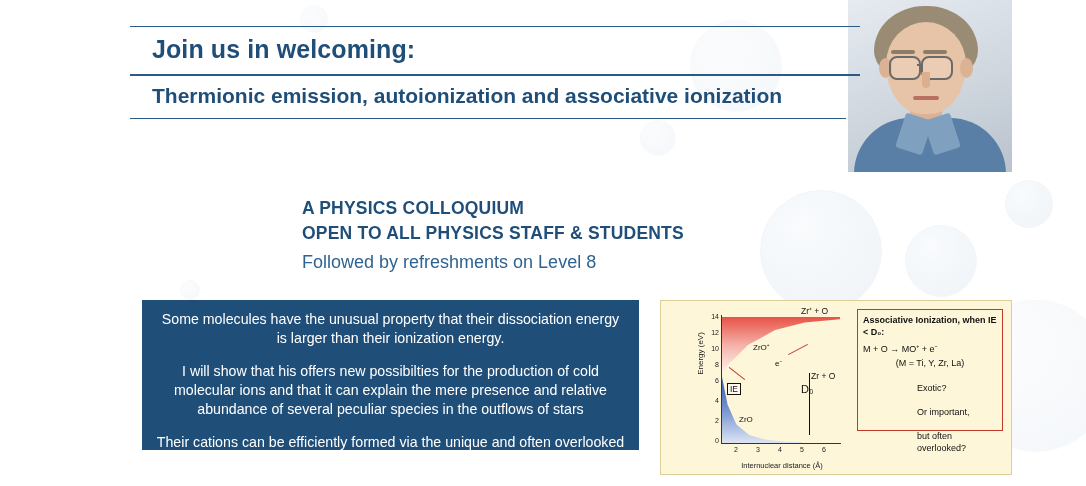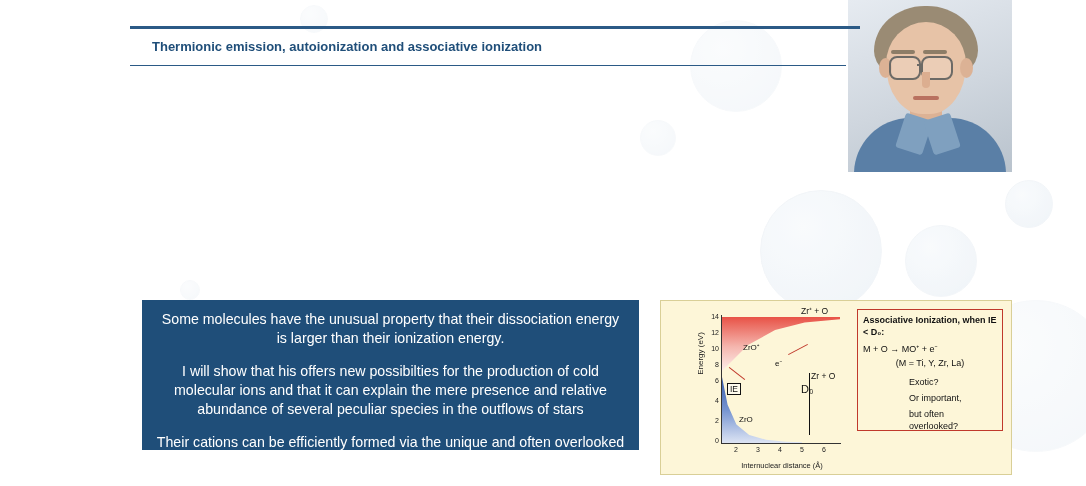--- a/index.html
+++ b/index.html
@@ -107,21 +107,21 @@
     font-weight: bold;
     color: #1f4e79;
     letter-spacing: .1px;
   }
   .t-speaker {
     font-size: 19.5px;
     font-weight: bold;
     color: #1f4e79;
   }
   .t-topic {
-    font-size: 13px;
+    font-size: 21px;
     font-weight: bold;
     color: #1f4e79;
   }
   .sub-block {
     position: absolute;
     left: 302px;
     top: 196px;
   }
   .sub1, .sub2 {
     font-size: 17.5px;
@@ -200,21 +200,21 @@
     clip-path: polygon(0% 100%, 22% 52%, 45% 24%, 70% 10%, 100% 4%, 100% 0%, 0% 0%);
     opacity:.92;
   }
   .plot .lower-well {
     position:absolute; left:31px; top:66px; width:80px; height:66px;
     background: linear-gradient(180deg,#2d54a8 0%, #6f8fd0 50%, #dbe3f5 100%);
     clip-path: polygon(0% 0%, 7% 42%, 18% 72%, 34% 88%, 55% 95%, 80% 98%, 100% 99%, 100% 100%, 0% 100%);
     opacity:.95;
   }
   .plot .lab-zrplus {
-    position:absolute; left:52px; top:30px; font-size:8px; color:#111;
+    position:absolute; left:62px; top:30px; font-size:8px; color:#111;
   }
   .plot .lab-zro {
     position:absolute; left:48px; top:104px; font-size:8px; color:#111;
   }
   .plot .lab-ie {
     position:absolute; left:36px; top:72px; font-size:8.5px; color:#111;
     border:1px solid #111; padding:0 2px; background:rgba(255,255,255,.55);
   }
   .plot .lab-d0 {
     position:absolute; left:110px; top:72px; font-size:11px; color:#111;
@@ -249,21 +249,21 @@
     background: #fdf6d8;
     box-sizing: border-box;
     padding: 4px 5px;
     font-size: 9px;
     color: #111;
     line-height: 1.35;
   }
   .callout .c-title { font-weight: bold; margin-bottom: 5px; }
   .callout .c-eq { text-align:left; margin-bottom:2px; }
   .callout .c-eq2 { text-align:center; margin-bottom:6px; }
-  .callout .c-q { margin:4px;padding-left:42px; }
+  .callout .c-q { margin:12px;padding-left:42px; }
 </style>
 </head>
 <body>
 
 <div class="poster">
 
   <div class="bubble b1"></div>
   <div class="bubble b2"></div>
   <div class="bubble b3"></div>
   <div class="bubble b4"></div>
@@ -286,28 +286,36 @@
     <div class="brow-r"></div>
     <div class="glass-l"></div>
     <div class="glass-r"></div>
     <div class="glass-bridge"></div>
     <div class="nose"></div>
     <div class="mouth"></div>
   </div>
 
   <div class="titles">
     <div class="rule"></div>
+    <div class="line-row">
+      <span class="t-welcome">Join us in welcoming</span><span class="t-welcome colon">:</span>
+    </div>
     <div class="rule"></div>
     <div class="rule"></div>
     <div class="line-row">
       <span class="t-topic">Thermionic emission, autoionization and associative ionization</span>
     </div>
     <div class="rule short"></div>
   </div>
 
+  <div class="sub-block">
+    <div class="sub1">A PHYSICS COLLOQUIUM</div>
+    <div class="sub2">OPEN TO ALL PHYSICS STAFF &amp; STUDENTS</div>
+    <div class="sub3">Followed by refreshments on Level 8</div>
+  </div>
 
   <div class="abstract">
     <p>Some molecules have the unusual property that their dissociation energy is larger than their ionization energy.</p>
     <p>I will show that his offers new possibilties for the production of cold molecular ions and that it can explain the mere presence and relative abundance of several peculiar species in the outflows of stars</p>
     <p>Their cations can be efficiently formed via the unique and often overlooked processes mentioned in the title.</p>
   </div>
 
   <div class="figure">
 
     <div class="fig-top-label">Zr⁺ + O</div>

